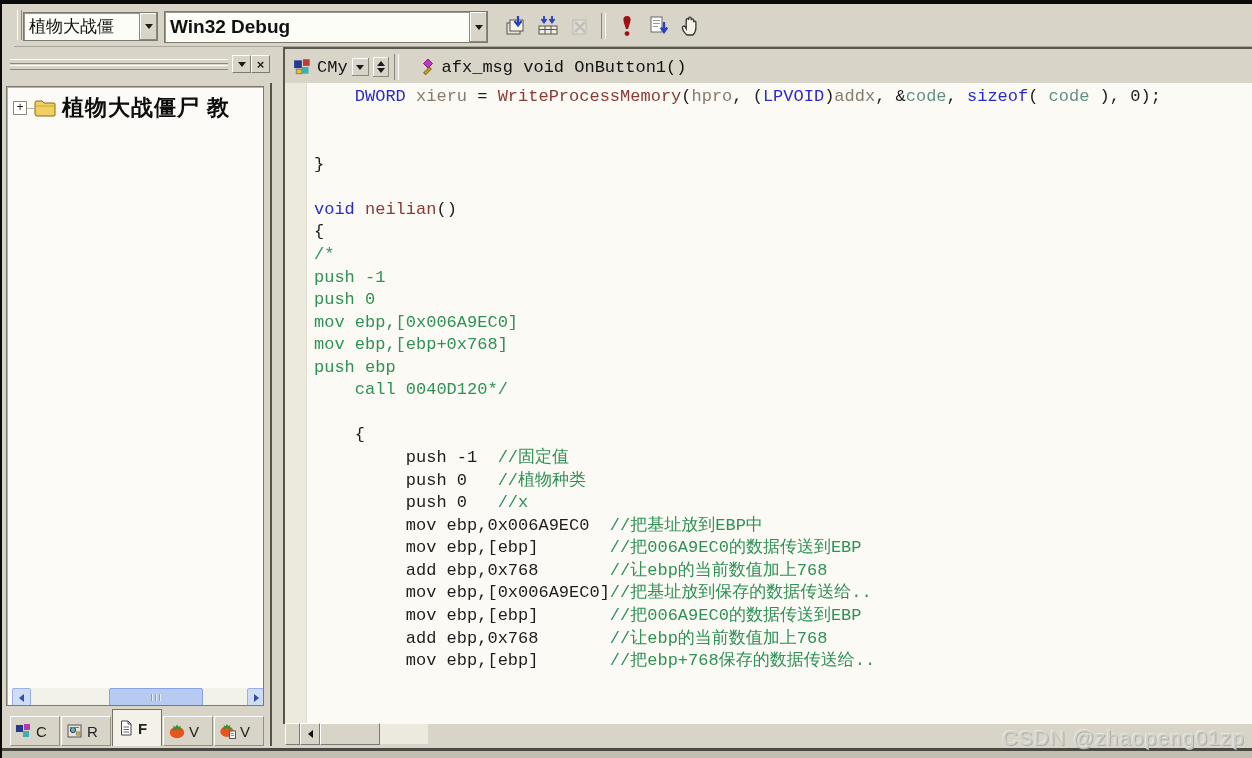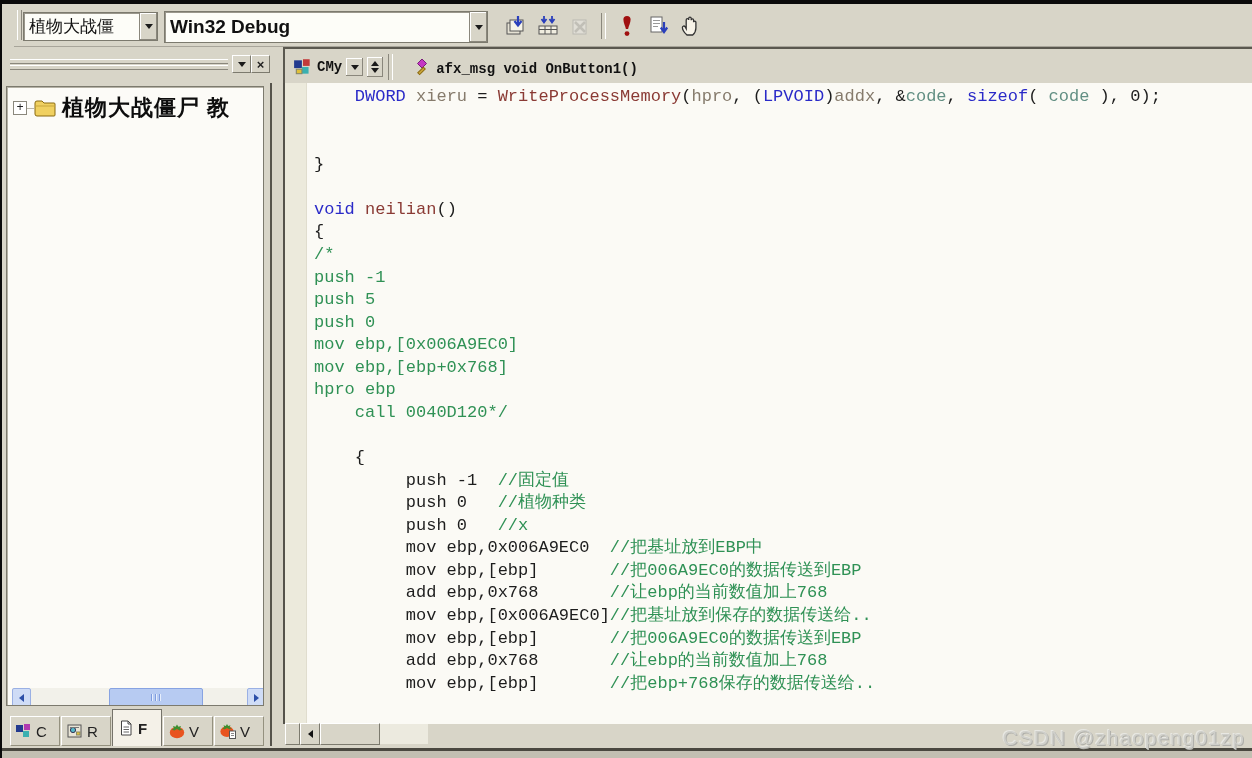--- a/index.html
+++ b/index.html
@@ -25,21 +25,21 @@
 
   
   .tb2{position:absolute;left:0;top:43px;width:100%;height:36px;}
   .dock-header{position:absolute;left:0;top:0;width:268px;height:100%;}
   .grip-h{position:absolute;left:8px;width:218px;height:3px;border-top:1px solid #fff;border-bottom:1px solid #8a877c;}
   .g1{top:12px;} .g2{top:18px;}
   .pane-btn{position:absolute;top:8px;width:17px;height:16px;background:#d8d5c8;border:1px solid #fff;border-right-color:#7c7a6e;border-bottom-color:#7c7a6e;display:flex;align-items:center;justify-content:center;font-size:11px;color:#222;line-height:1;}
   .pb1{left:230px;} .pb2{left:249px;font-size:13px;font-weight:bold;}
   .wizardbar{position:absolute;left:281px;top:0;width:969px;height:100%;border-left:2px solid #5a584f;border-top:2px solid #5a584f;background:var(--c-toolbar_bg,#d8d5c8);display:flex;align-items:center;}
   .wz-class{display:flex;align-items:center;margin-left:8px;}
-  .wz-text{font-family:"Liberation Mono",monospace;font-size:14px;font-weight:bold;color:#111;margin:0 4px;}
+  .wz-text{font-family:"Liberation Mono",monospace;font-size:17px;font-weight:normal;color:#111;margin:0 4px;}
   .wz-arrowbtn{width:17px;height:18px;background:#d8d5c8;box-shadow:inset -1px -1px 0 #8a877c, inset 1px 1px 0 #fff;display:flex;align-items:center;justify-content:center;}
   .wz-spin{width:16px;height:20px;margin-left:4px;background:#d8d5c8;box-shadow:inset -1px -1px 0 #8a877c, inset 1px 1px 0 #fff;display:flex;flex-direction:column;align-items:center;justify-content:center;gap:2px;}
   .tri-up{width:0;height:0;border-left:4px solid transparent;border-right:4px solid transparent;border-bottom:5px solid #1a1a1a;}
   .wz-member{display:flex;align-items:flex-end;margin-left:14px;}
 
   
   .ws-panel{position:absolute;left:0;top:79px;width:268px;height:663px;border-right:2px solid #55534b;}
   .tree-box{position:absolute;left:4px;top:3px;width:256px;height:618px;background:#fcfbf7;border:1px solid #7c7a6e;box-shadow:inset 1px 1px 0 #b5b2a6;overflow:hidden;}
   .tree-row{position:absolute;left:6px;top:6px;display:flex;align-items:center;white-space:nowrap;}
   .expander{width:12px;height:12px;border:1px solid #8a877c;background:#fff;display:flex;align-items:center;justify-content:center;font-size:12px;line-height:10px;color:#222;font-family:"Liberation Mono",monospace;}
@@ -294,25 +294,24 @@
       <div class="code">
           <div class="code-line"><span class="tk-pl">    </span><span class="tk-kw">DWORD</span><span class="tk-pl"> </span><span class="tk-va">xieru</span><span class="tk-pl"> = </span><span class="tk-fn">WriteProcessMemory</span><span class="tk-pl">(</span><span class="tk-va">hpro</span><span class="tk-pl">, (</span><span class="tk-kw">LPVOID</span><span class="tk-pl">)</span><span class="tk-va">addx</span><span class="tk-pl">, &amp;</span><span class="tk-mb">code</span><span class="tk-pl">, </span><span class="tk-kw">sizeof</span><span class="tk-pl">( </span><span class="tk-mb">code</span><span class="tk-pl"> ), 0);</span></div>
           <div class="code-line"></div>
           <div class="code-line"></div>
           <div class="code-line"><span class="tk-pl">}</span></div>
           <div class="code-line"></div>
           <div class="code-line"><span class="tk-kw">void</span><span class="tk-pl"> </span><span class="tk-fn">neilian</span><span class="tk-pl">()</span></div>
           <div class="code-line"><span class="tk-pl">{</span></div>
           <div class="code-line"><span class="tk-cm">/*</span></div>
           <div class="code-line"><span class="tk-cm">push -1</span></div>
-          <div class="code-line"><span class="tk-cm">push 5</span></div>
           <div class="code-line"><span class="tk-cm">push 0</span></div>
           <div class="code-line"><span class="tk-cm">mov ebp,[0x006A9EC0]</span></div>
           <div class="code-line"><span class="tk-cm">mov ebp,[ebp+0x768]</span></div>
-          <div class="code-line"><span class="tk-cm">hpro ebp</span></div>
+          <div class="code-line"><span class="tk-cm">push ebp</span></div>
           <div class="code-line"><span class="tk-cm">    call 0040D120*/</span></div>
           <div class="code-line"></div>
           <div class="code-line"><span class="tk-pl">    {</span></div>
           <div class="code-line"><span class="tk-pl">         push -1  </span><span class="tk-cm">//固定值</span></div>
           <div class="code-line"><span class="tk-pl">         push 0   </span><span class="tk-cm">//植物种类</span></div>
           <div class="code-line"><span class="tk-pl">         push 0   </span><span class="tk-cm">//x</span></div>
           <div class="code-line"><span class="tk-pl">         mov ebp,0x006A9EC0  </span><span class="tk-cm">//把基址放到EBP中</span></div>
           <div class="code-line"><span class="tk-pl">         mov ebp,[ebp]       </span><span class="tk-cm">//把006A9EC0的数据传送到EBP</span></div>
           <div class="code-line"><span class="tk-pl">         add ebp,0x768       </span><span class="tk-cm">//让ebp的当前数值加上768</span></div>
           <div class="code-line"><span class="tk-pl">         mov ebp,[0x006A9EC0]</span><span class="tk-cm">//把基址放到保存的数据传送给..</span></div>

